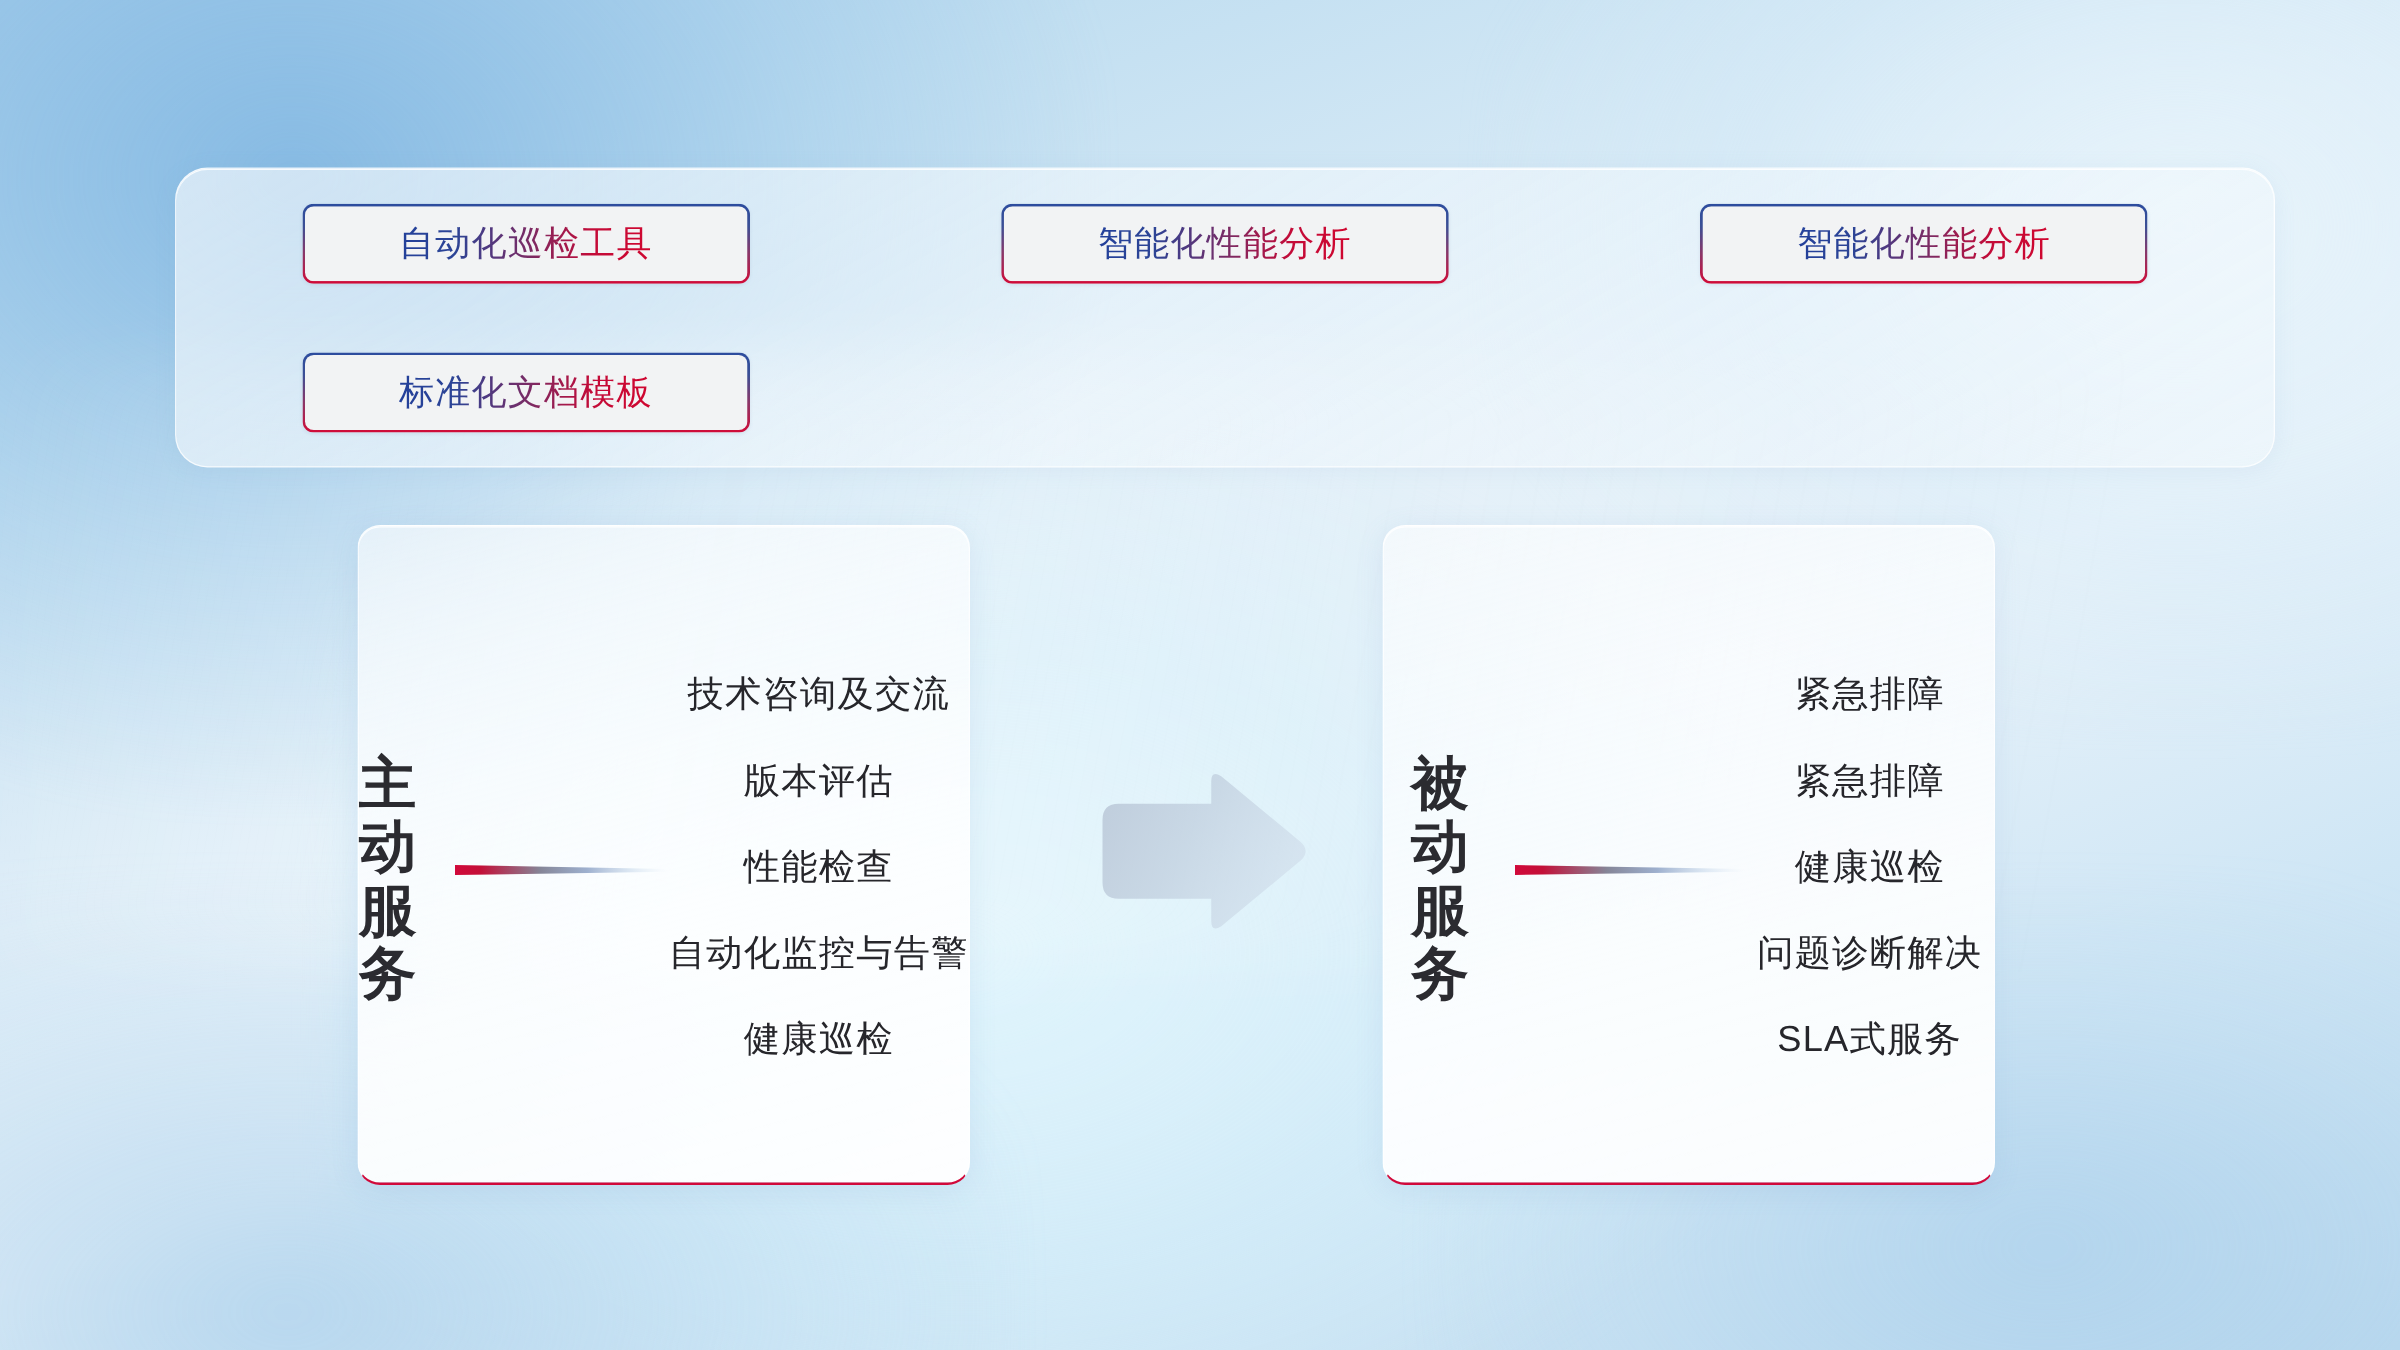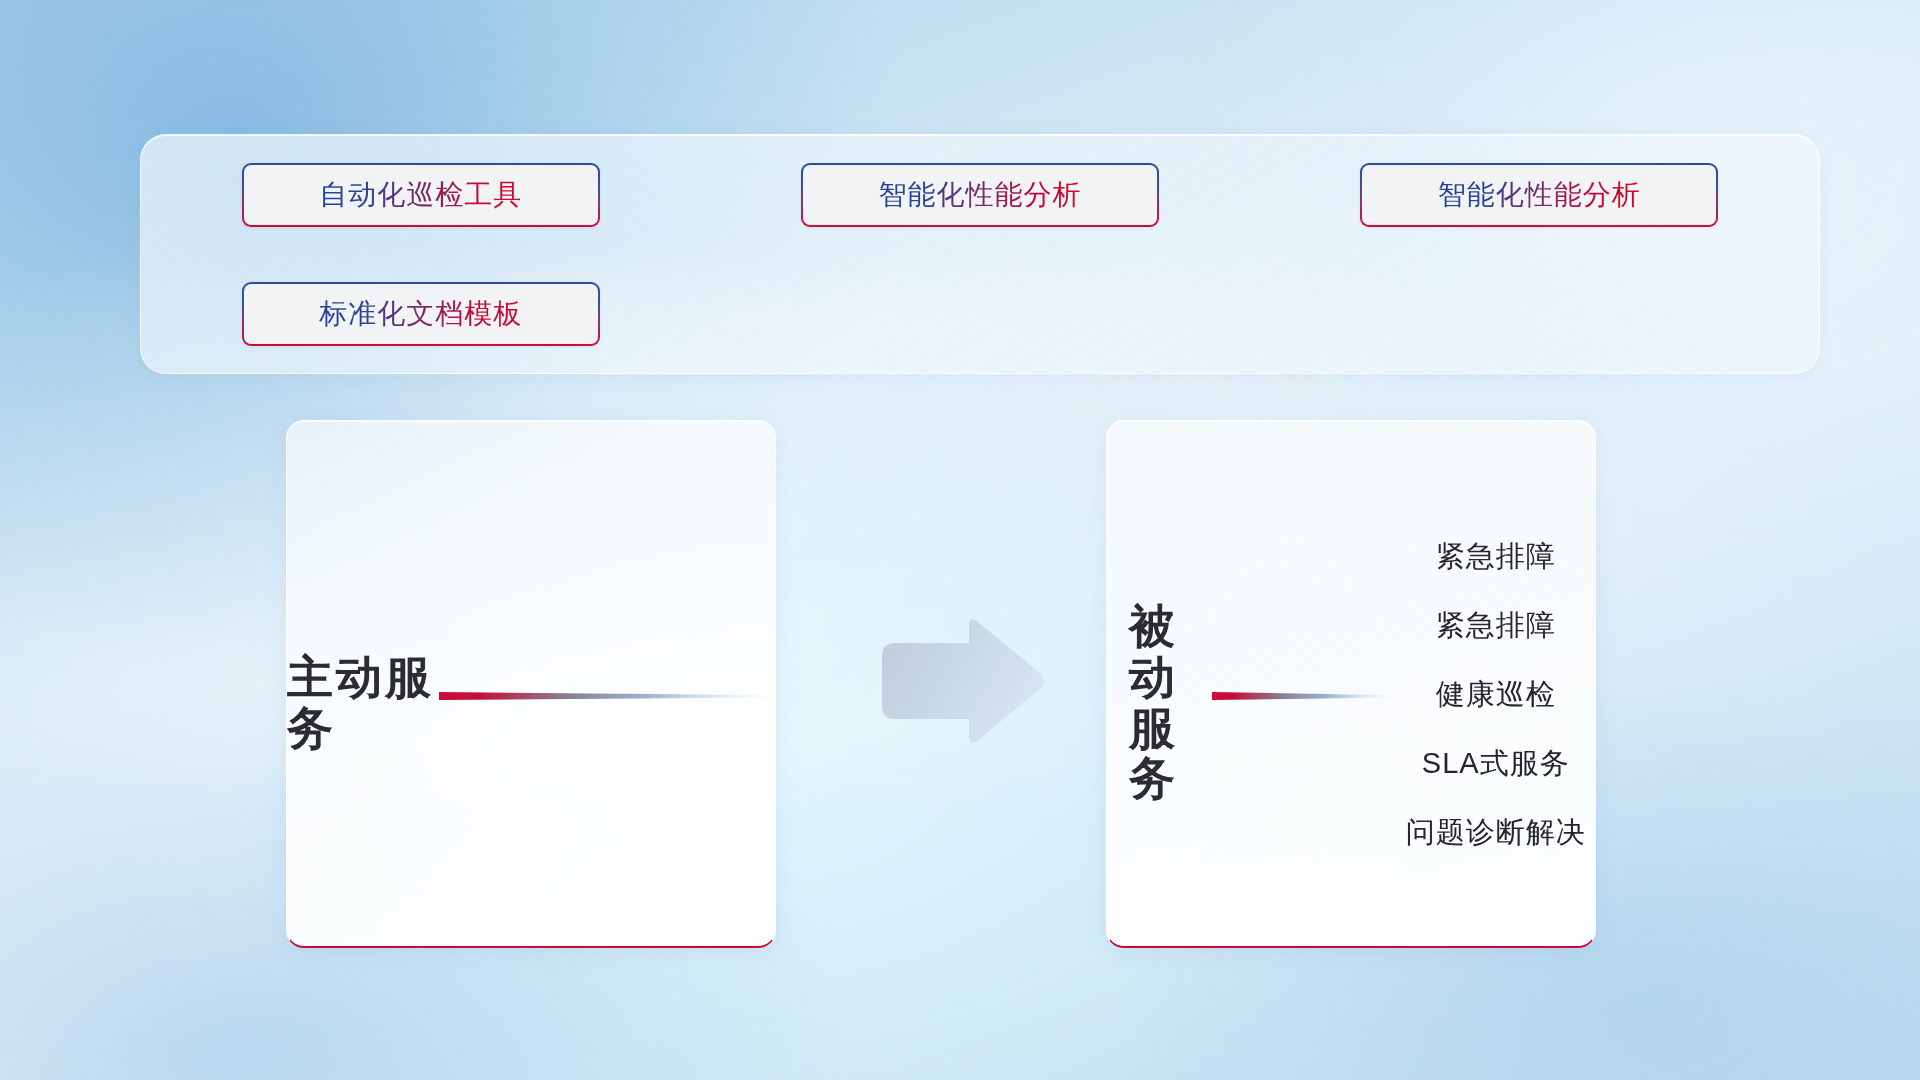--- a/index.html
+++ b/index.html
@@ -198,20 +198,27 @@
             <stop offset="0.40" stop-color="#7f7f92" stop-opacity=".95"></stop>
             <stop offset="0.62" stop-color="#8ea3c6" stop-opacity=".85"></stop>
             <stop offset="0.82" stop-color="#c3d5e9" stop-opacity=".55"></stop>
             <stop offset="1" stop-color="#dfeaf5" stop-opacity="0"></stop>
           </linearGradient>
         </defs>
         <path d="M0 2 L432 5.2 L432 7.4 L0 10 Z" fill="url(#ruleGradL)"></path>
       </svg>
     </div>
 
+    <div class="card-list">
+      <div class="card-list-item">技术咨询及交流</div>
+      <div class="card-list-item">版本评估</div>
+      <div class="card-list-item">性能检查</div>
+      <div class="card-list-item">自动化监控与告警</div>
+      <div class="card-list-item">健康巡检</div>
+    </div>
   </section>
 
   <div id="flow-arrow">
     <svg viewBox="0 0 172 130" aria-hidden="true">
       <defs>
         <linearGradient id="arrowGrad" x1="0" y1="0" x2="1" y2="0.4">
           <stop offset="0" stop-color="#b6c3d4" stop-opacity=".82"></stop>
           <stop offset="0.5" stop-color="#bfcddd" stop-opacity=".72"></stop>
           <stop offset="1" stop-color="#cedbe9" stop-opacity=".62"></stop>
         </linearGradient>
@@ -236,18 +243,18 @@
           </linearGradient>
         </defs>
         <path d="M0 2 L432 5.2 L432 7.4 L0 10 Z" fill="url(#ruleGradR)"></path>
       </svg>
     </div>
 
     <div class="card-list">
       <div class="card-list-item">紧急排障</div>
       <div class="card-list-item">紧急排障</div>
       <div class="card-list-item">健康巡检</div>
+      <div class="card-list-item">问题诊断解决</div>
       <div class="card-list-item">SLA式服务</div>
-      <div class="card-list-item">问题诊断解决</div>
     </div>
   </section>
 
 </div>
 
 </body></html>

